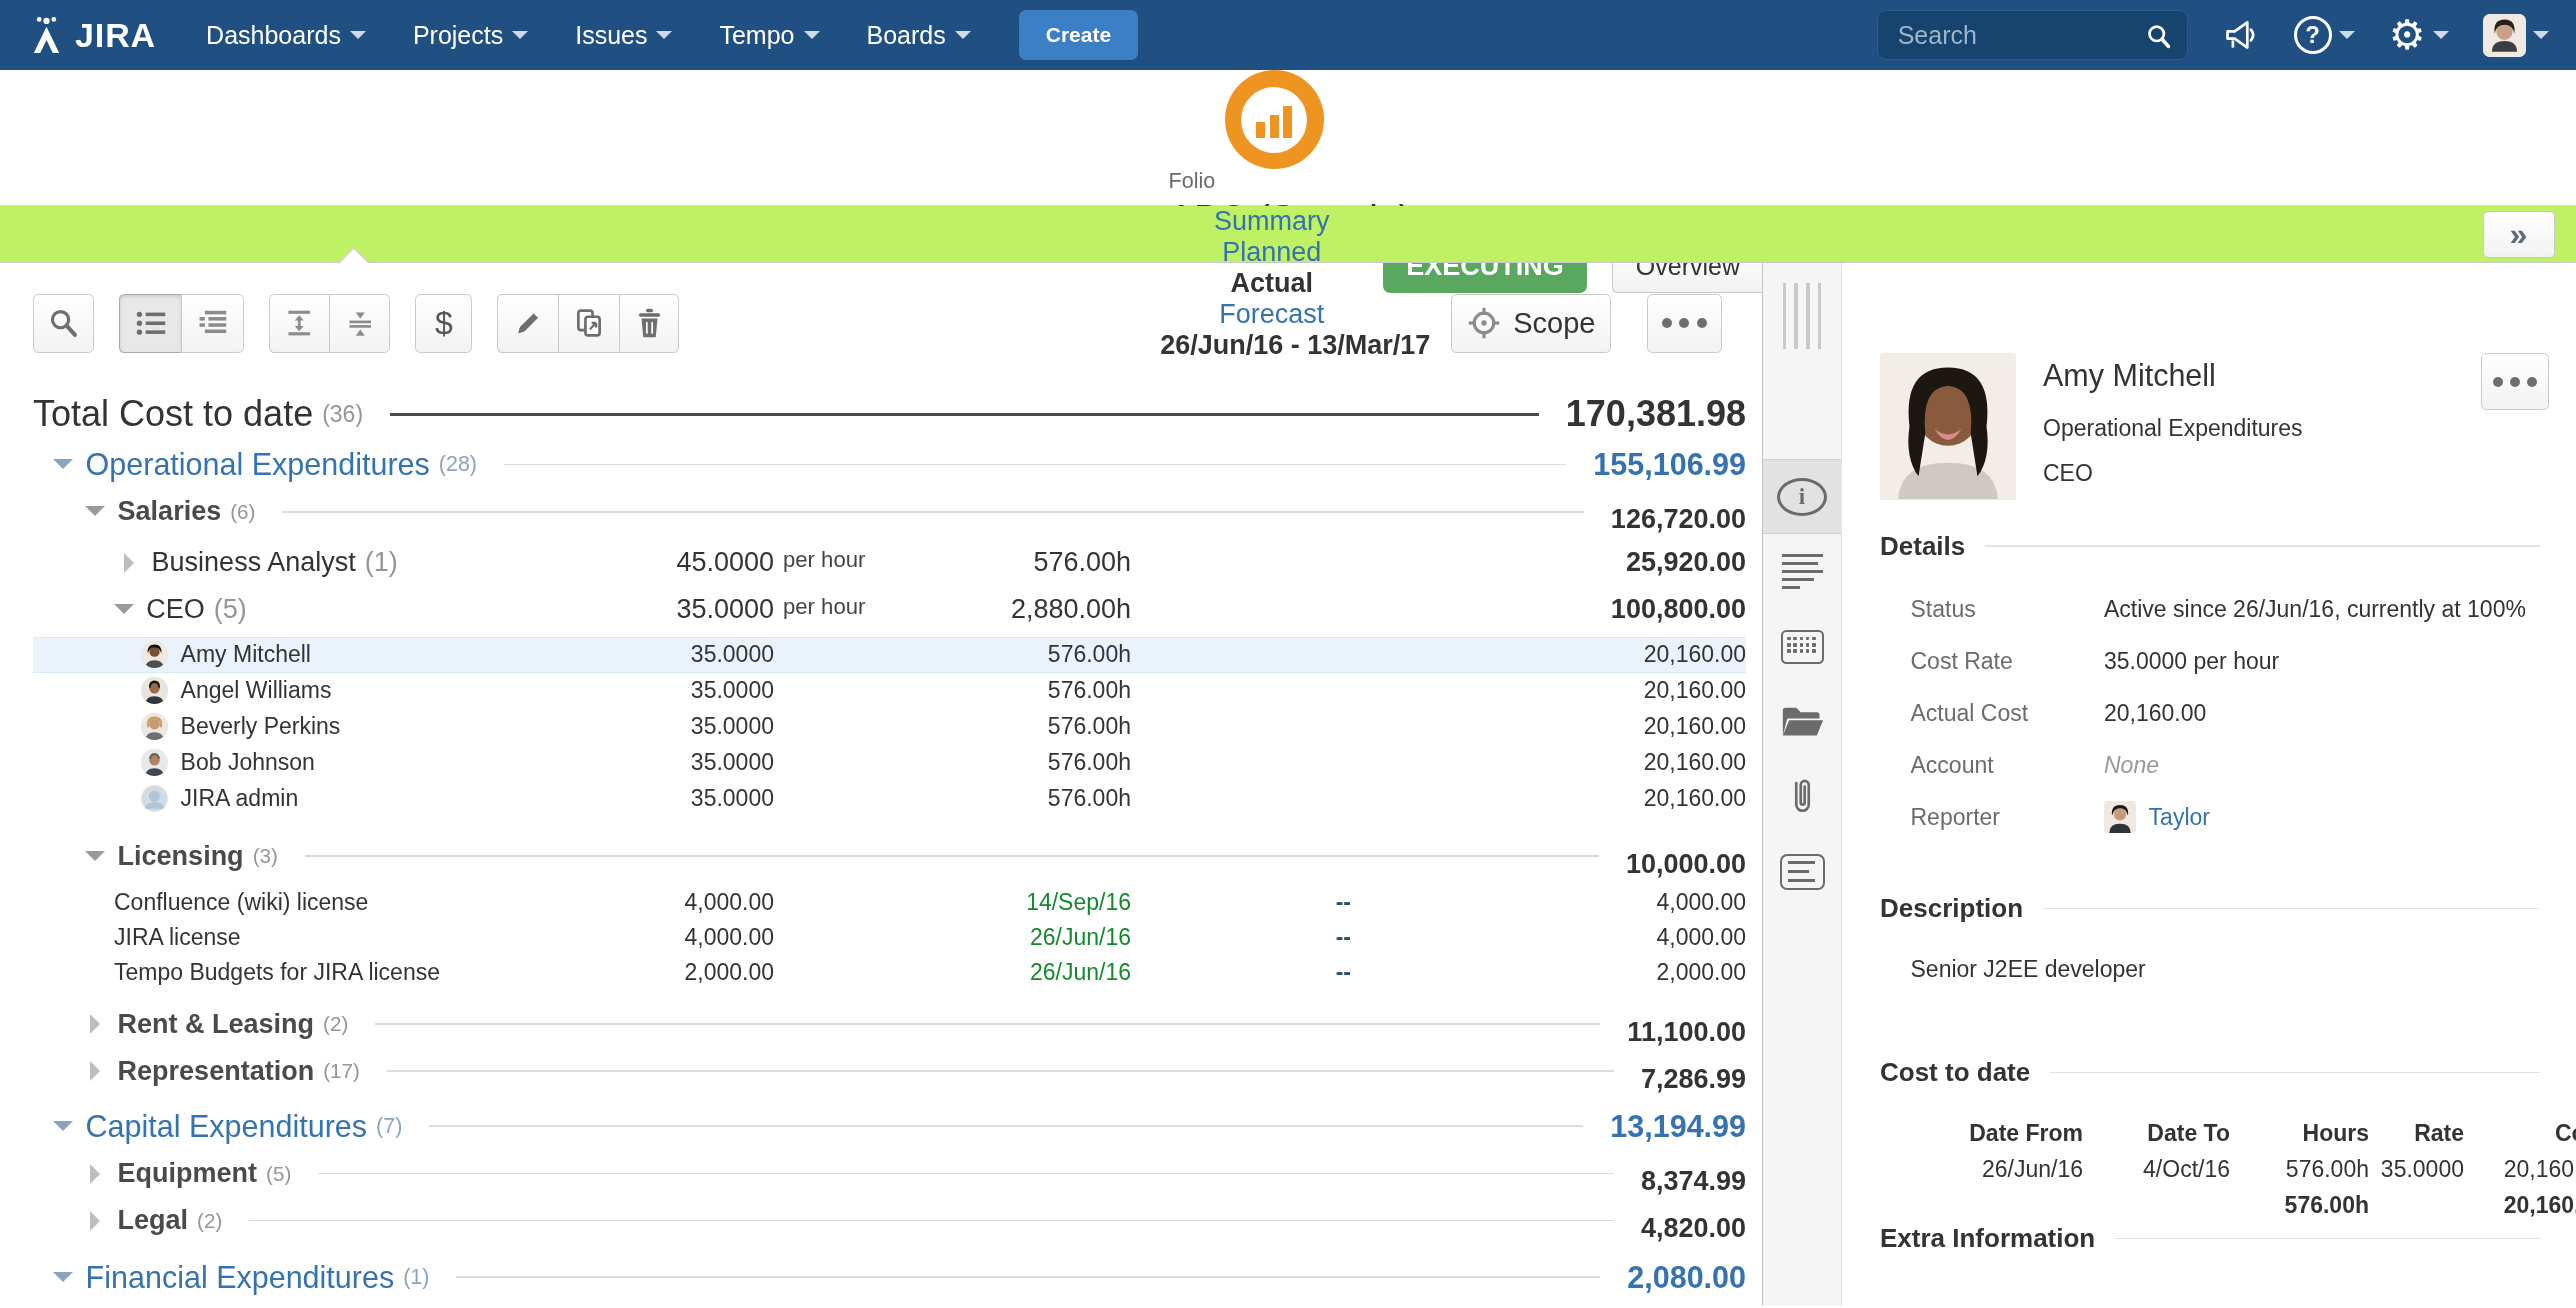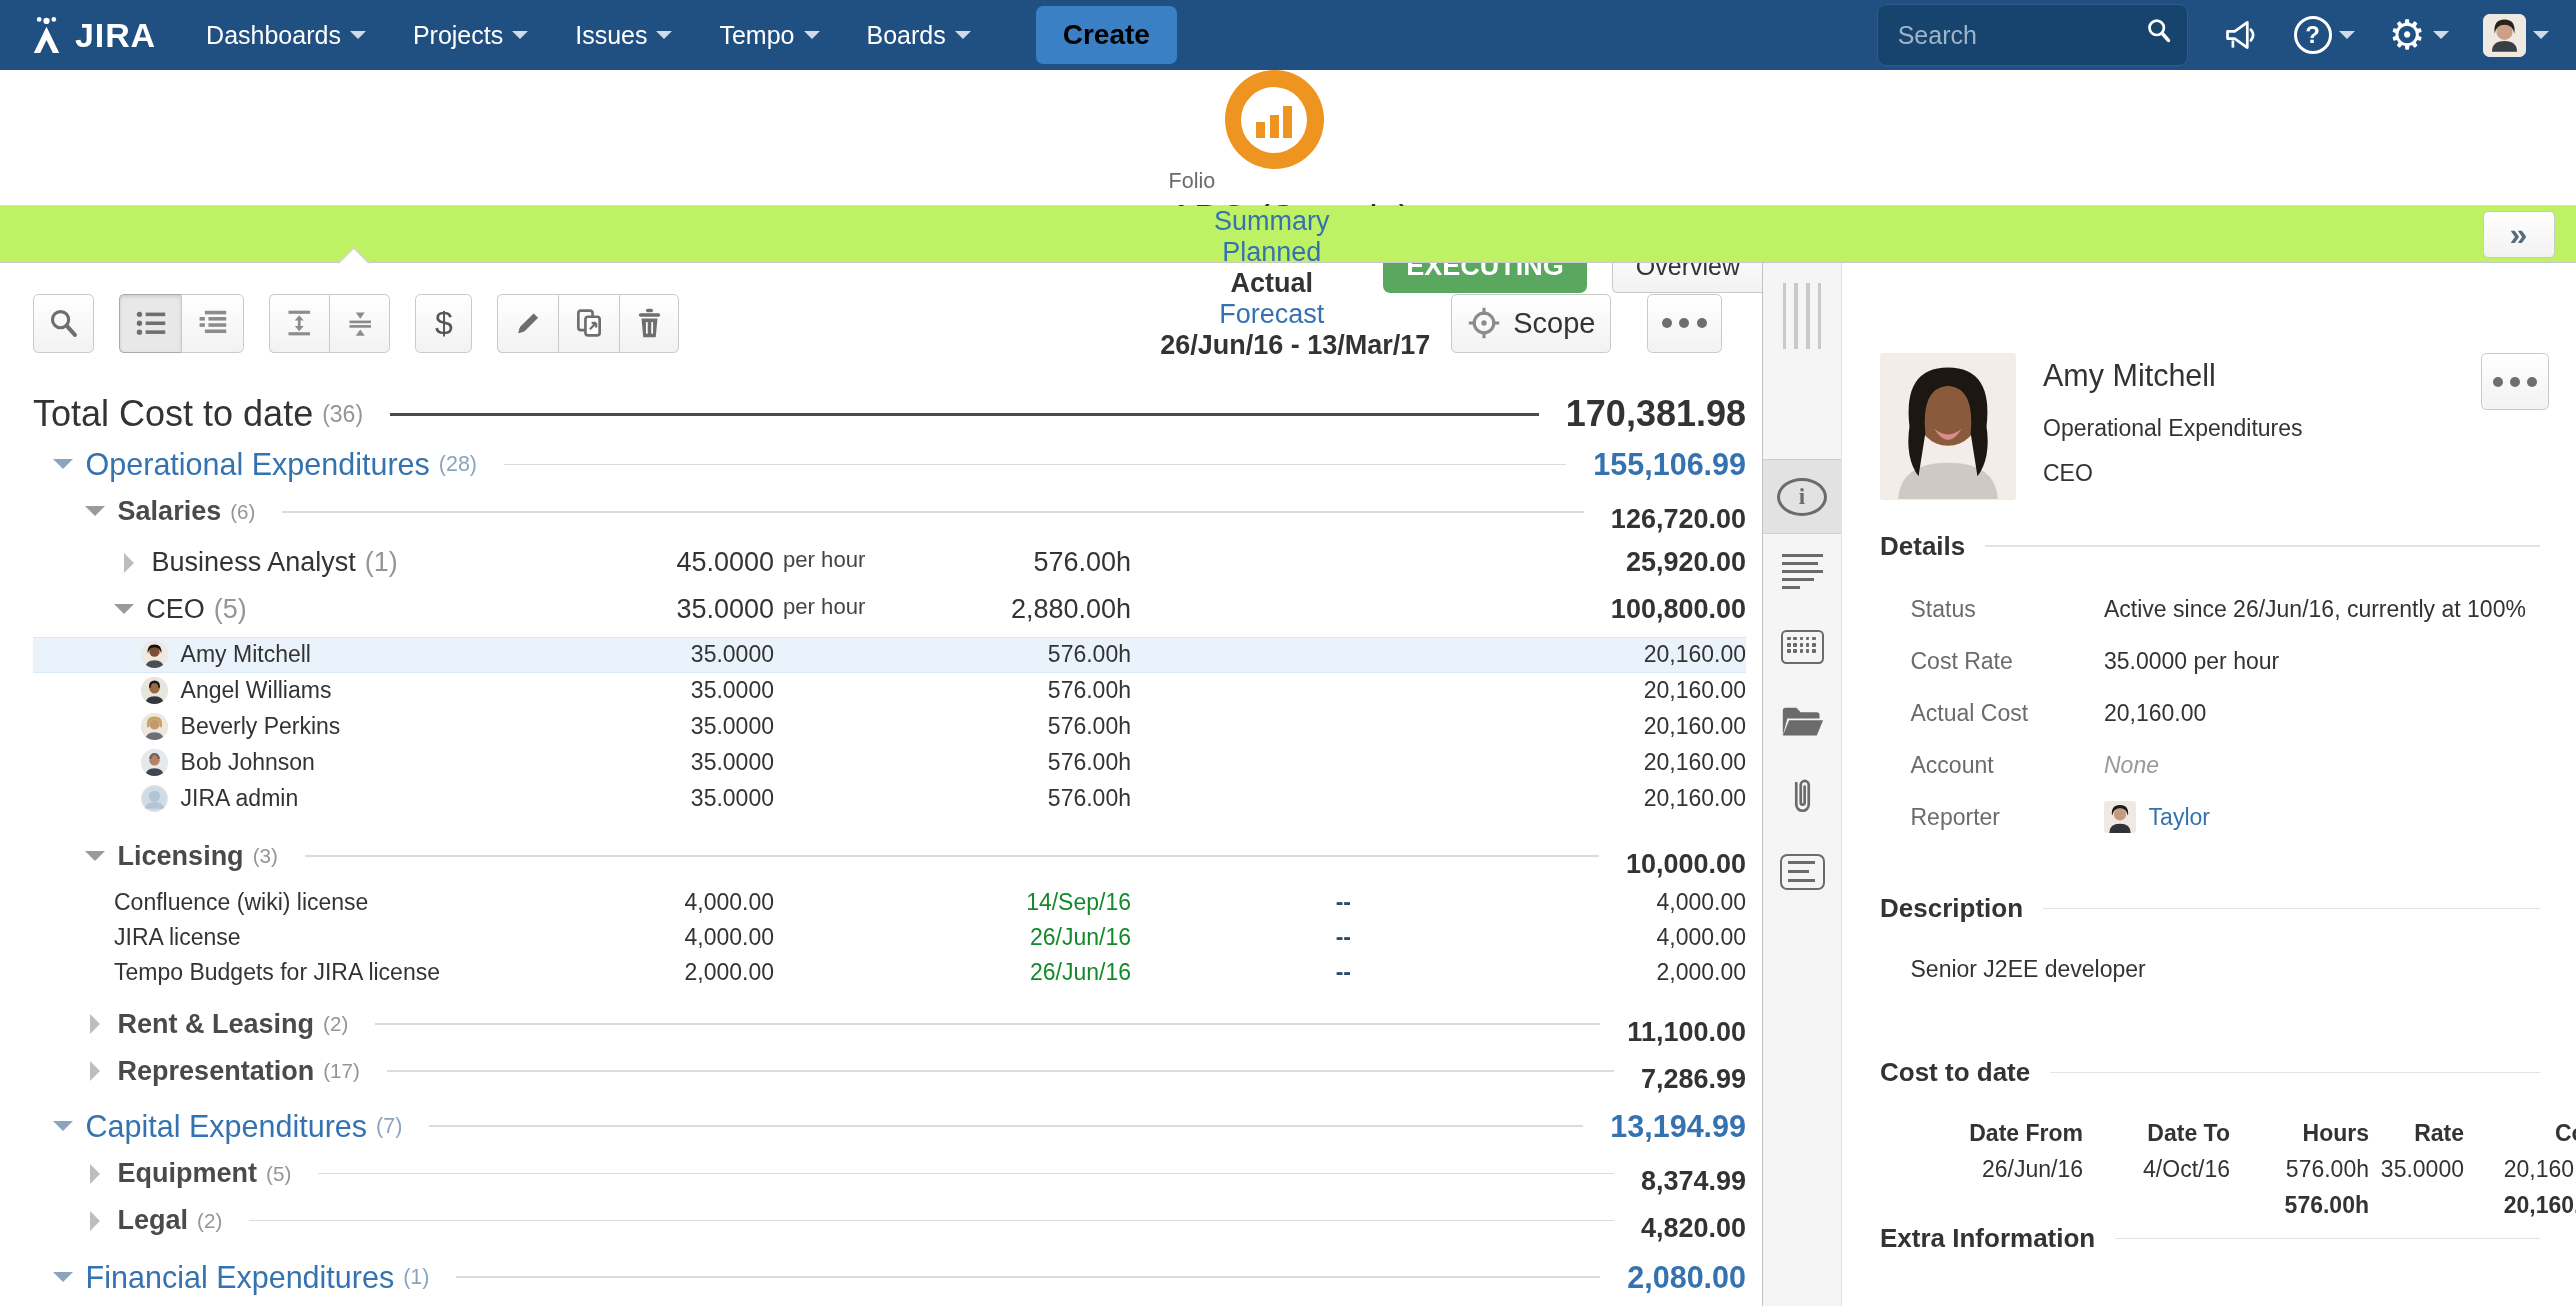--- a/index.html
+++ b/index.html
@@ -5,25 +5,25 @@
   * { box-sizing: border-box; margin: 0; padding: 0; }
   html,body { width:2576px; height:1309px; overflow:hidden; background:#fff;
     font-family:"Liberation Sans", sans-serif; color:#333; }
 
   
   .topnav { height:70px; background:#205081; display:flex; align-items:center; padding:0 27px; }
   .brand { display:flex; align-items:center; gap:9px; margin-right:50px; }
   .brand-text { color:#fff; font-size:34px; font-weight:bold; letter-spacing:0.9px; }
   .nav-item { display:flex; align-items:center; gap:9px; color:#fff; font-size:25px; margin-right:47px; cursor:pointer; }
   .caret-w { width:0; height:0; border:8px solid transparent; border-top-color:#cfdbe8; margin-top:7.2px; }
-  .create-btn { background:#3b7fc4; color:#000000; font-size:28px; font-weight:bold; border:none;
-    border-radius:7.2px; padding:12.6px 27px; margin-left:18px; cursor:pointer; }
+  .create-btn { background:#3b7fc4; color:#ffffff; font-size:21px; font-weight:bold; border:none;
+    border-radius:7.2px; padding:12.6px 27px; margin-left:1px; cursor:pointer; }
   .nav-right { margin-left:auto; display:flex; align-items:center; gap:34px; }
   .searchbox { position:relative; width:311px; }
-  .searchbox input { width:100%; height:62px; background:#17446e; border:0.9px solid #2e5c8a; border-radius:9px;
+  .searchbox input { width:100%; height:50px; background:#17446e; border:0.9px solid #2e5c8a; border-radius:9px;
     color:#cfdbe8; font-size:25px; padding:0 57px 0 20px; outline:none; font-family:inherit; }
   .searchbox input::placeholder { color:#9fb4c9; }
   .searchbox .mag { position:absolute; right:16px; top:12.6px; }
   .icon-w { display:flex; align-items:center; gap:7.2px; cursor:pointer; }
   .help-circ { width:38px; height:38px; border:3.6px solid #fff; border-radius:50%; color:#fff; font-size:24px;
     font-weight:bold; display:flex; align-items:center; justify-content:center; }
   .gear { color:#fff; font-size:41px; line-height:1; }
   .nav-avatar { width:43px; height:43px; border-radius:7.2px; overflow:hidden; background:#e9e4de; }
 
   

